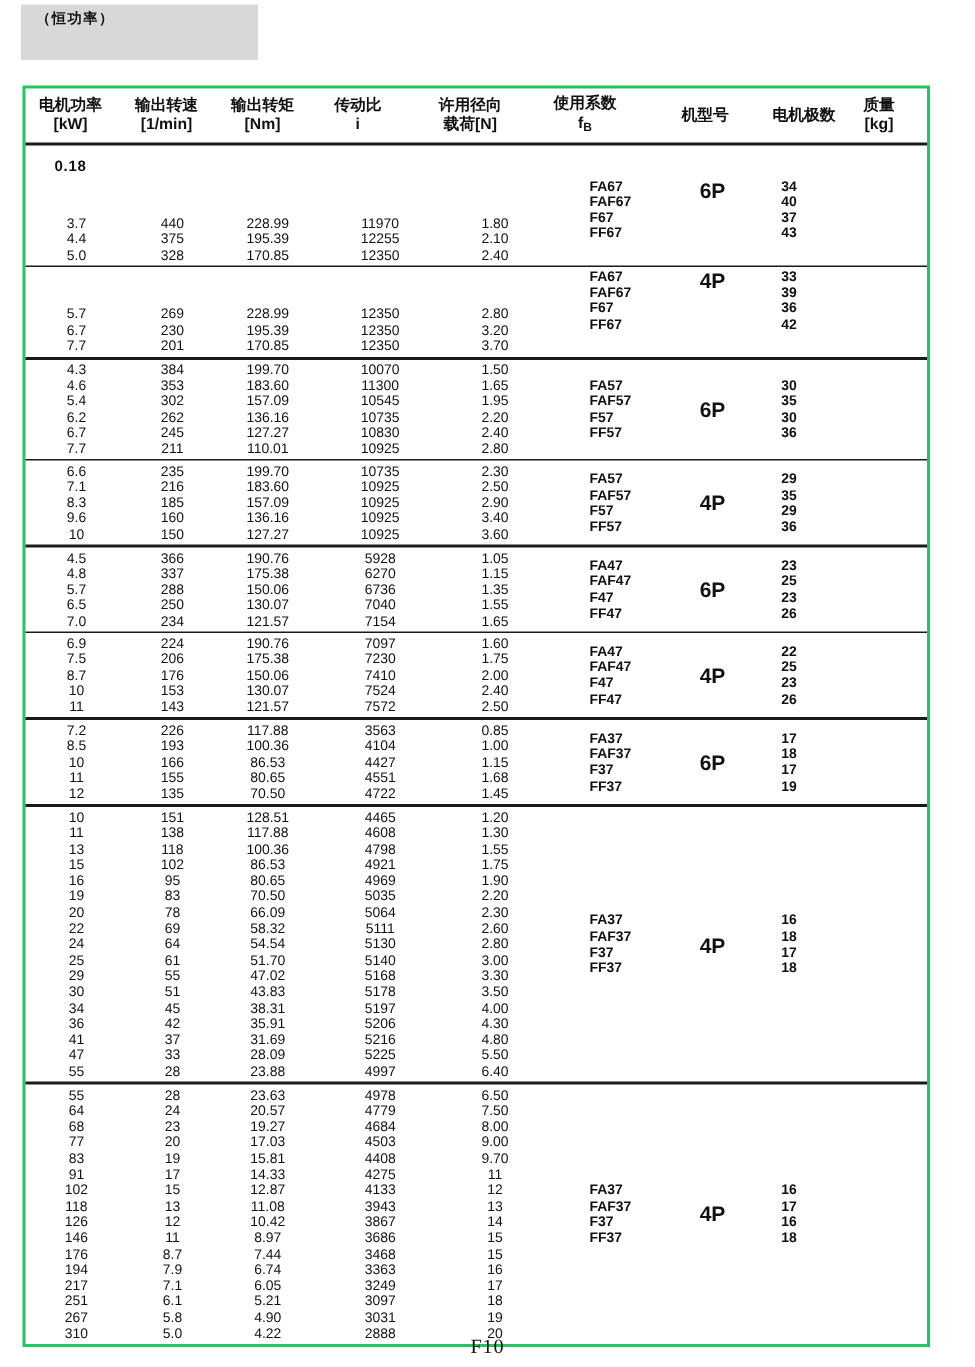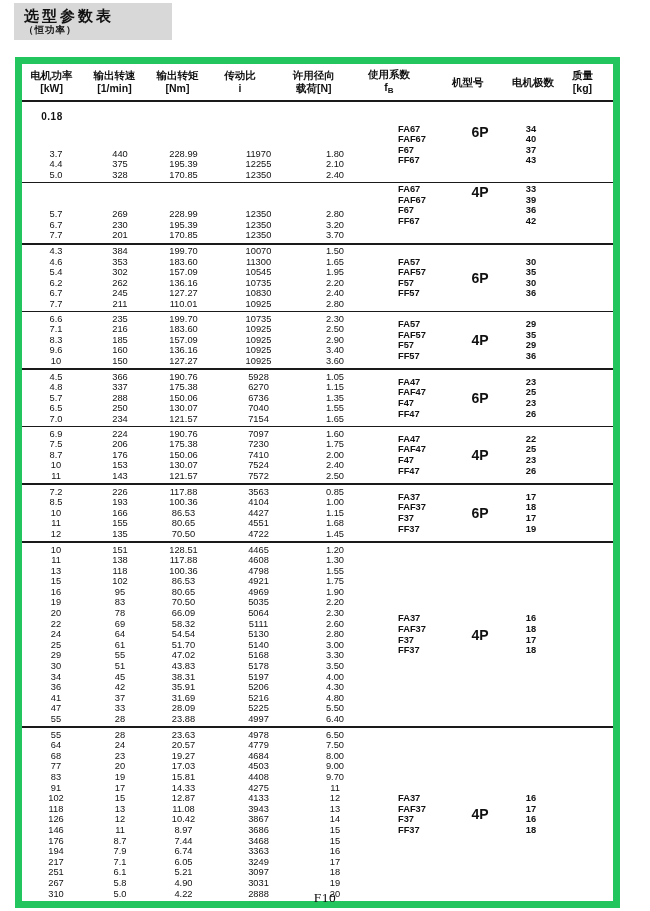--- a/index.html
+++ b/index.html
@@ -11,21 +11,21 @@
   }
   .title-box {
     position:absolute; left:14px; top:3px; width:158px; height:37px;
     background:#d8d8d8; padding:4px 0 0 10px;
   }
   .title-main { font-size:15px; font-weight:bold; letter-spacing:3px; line-height:17px; }
   .title-sub  { font-size:9.5px; font-weight:bold; letter-spacing:1px; line-height:12px; }
 
   .sel-table {
     position:absolute; left:15px; top:57px; width:605px;
-    border:7px solid #22c55e; background:#fff;
+    border:2px solid #22c55e; background:#fff;
   }
   .thead {
     display:flex; align-items:center; height:38px;
     border-bottom:2.5px solid #1a1a1a;
     font-weight:bold; font-size:10.5px;
   }
   .hc { text-align:center; white-space:nowrap; line-height:13px; }
   .hc div { line-height:13px; }
   .sub-b { font-size:8px; vertical-align:-2px; }
 
@@ -75,21 +75,20 @@
   .footer {
     position:absolute; left:0; top:890px; width:650px; text-align:center;
     font-family:"Liberation Serif","DejaVu Serif",serif;
     font-size:13.5px; letter-spacing:0.5px;
   }
 </style>
 </head>
 <body>
 
 <div class="title-box">
-  <div class="title-main">选型参数表</div>
   <div class="title-sub">（恒功率）</div>
 </div>
 
 <div class="sel-table">
   <div class="thead">
     <div class="hc col-power">
       <div>电机功率</div>
         <div>[kW]</div>
     </div>
     <div class="hc col-speed">

